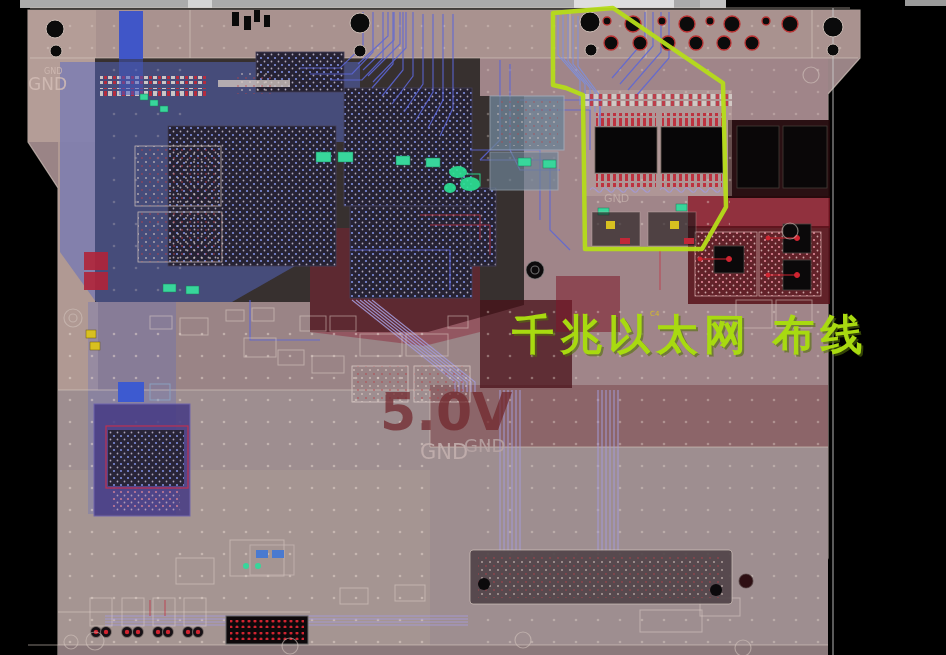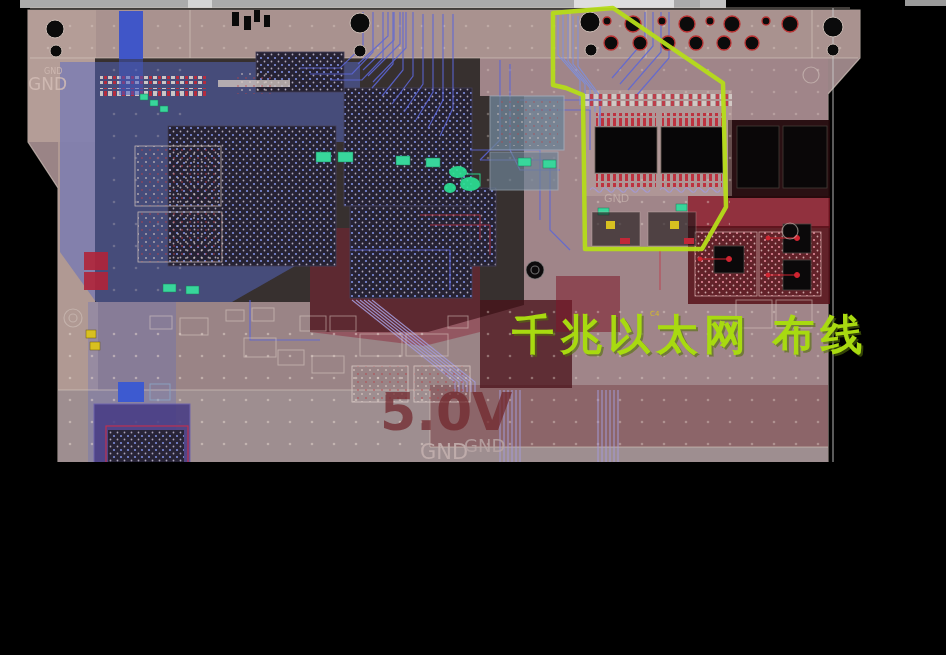--- a/index.html
+++ b/index.html
@@ -1,16 +1,16 @@
 <!DOCTYPE html>
 <html><head>
 <meta charset="utf-8">
 <style>
   html,body{margin:0;padding:0;background:#000;}
-  .stage{position:relative;width:946px;height:462px;background:#ec4899;overflow:hidden;
+  .stage{position:relative;width:946px;height:655px;background:#ec4899;overflow:hidden;
          font-family:"DejaVu Sans",sans-serif;}
   svg{display:block}
   text{font-family:"DejaVu Sans",sans-serif;}
   .title-cn{font-weight:bold;letter-spacing:6px;}
 </style>
 </head>
 <body>
 
 <div class="stage">
 <svg width="946" height="655" viewBox="0 0 946 655" xmlns="http://www.w3.org/2000/svg">

